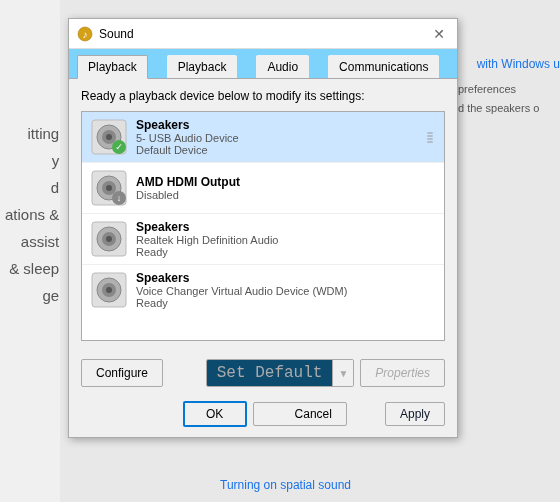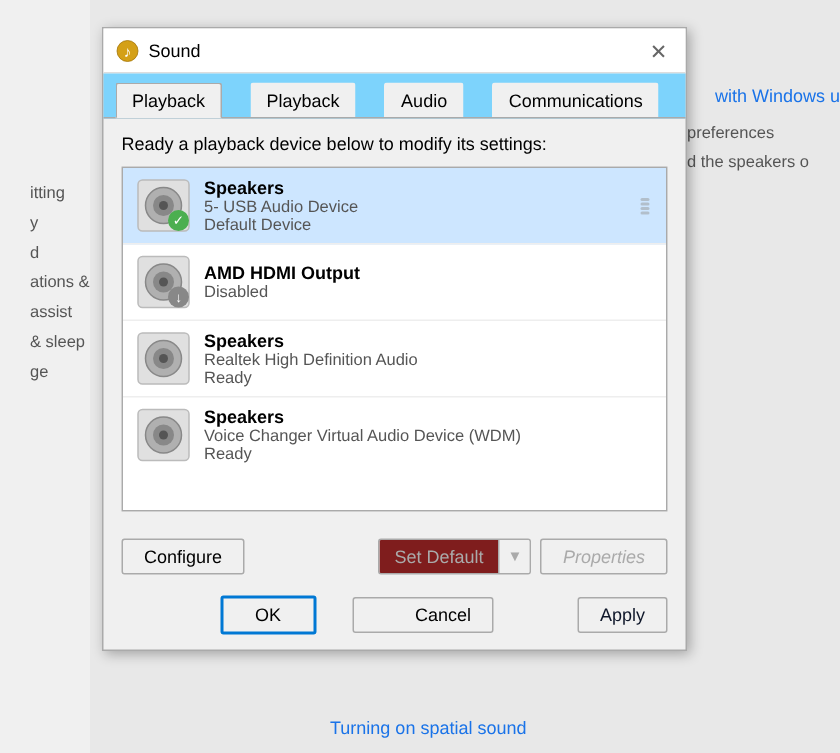--- a/index.html
+++ b/index.html
@@ -24,25 +24,26 @@
     .sidebar {
       position: absolute;
       left: 0; top: 0;
       width: 60px;
       height: 502px;
       background: #f0f0f0;
     }
 
     .sidebar-text {
       position: absolute;
-      left: 20px;
+      left: 5px;
       top: 120px;
       color: #555;
-      font-size: 11px;
+      font-size: 15px;
       line-height: 1.8;
+      text-align: right;
     }
 
     .dialog {
       position: absolute;
       top: 18px;
       left: 68px;
       width: 390px;
       background: #f0f0f0;
       border: 1px solid #aaa;
       box-shadow: 2px 2px 8px rgba(0,0,0,0.3);
@@ -245,25 +246,26 @@
 
     .btn-setdefault-group {
       display: flex;
       border: 1px solid #aaa;
       border-radius: 2px;
       overflow: hidden;
     }
 
     .btn-setdefault-main {
       padding: 4px 10px;
-      font-size: 12px;
-      background: #7f1d1d;
+      font-size: 16px;
+      background: #0c4a6e;
       border: none;
       cursor: pointer;
       color: #aaa;
+      font-family: Liberation Mono, monospace;
     }
 
     .btn-setdefault-arrow {
       padding: 4px 5px;
       font-size: 10px;
       background: #f0f0f0;
       border: none;
       border-left: 1px solid #aaa;
       cursor: pointer;
       color: #aaa;
@@ -272,21 +274,21 @@
     .btn-properties {
       min-width: 72px;
       color: #aaa;
       font-style: italic;
     }
 
     .bottom-row {
       display: flex;
       justify-content: flex-end;
       align-items: center;
-      gap: 24px;
+      gap: 6px;
       padding: 6px 12px 10px 12px;
     }
 
     .btn-ok {
       min-width: 64px;
       border: 2px solid #0078d4;
     }
 
     .btn-cancel {
       min-width: 64px;

